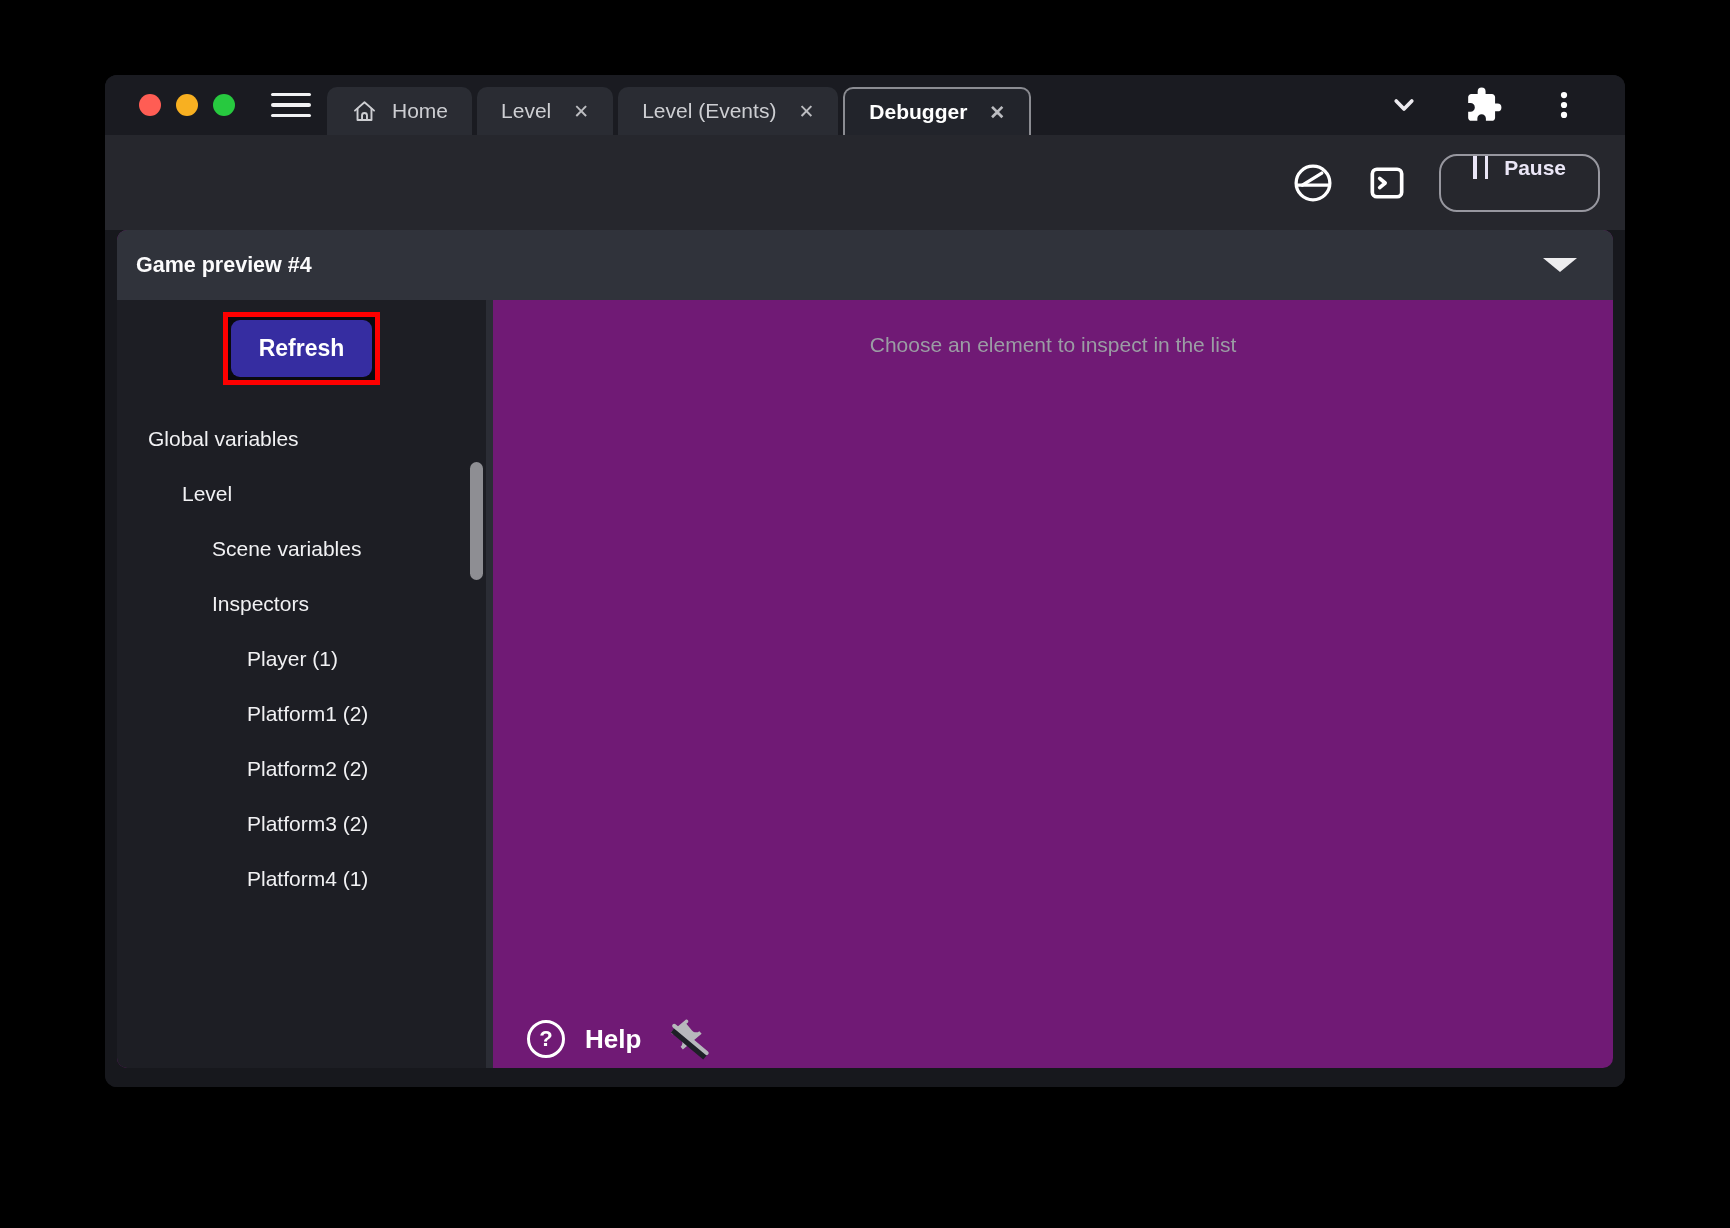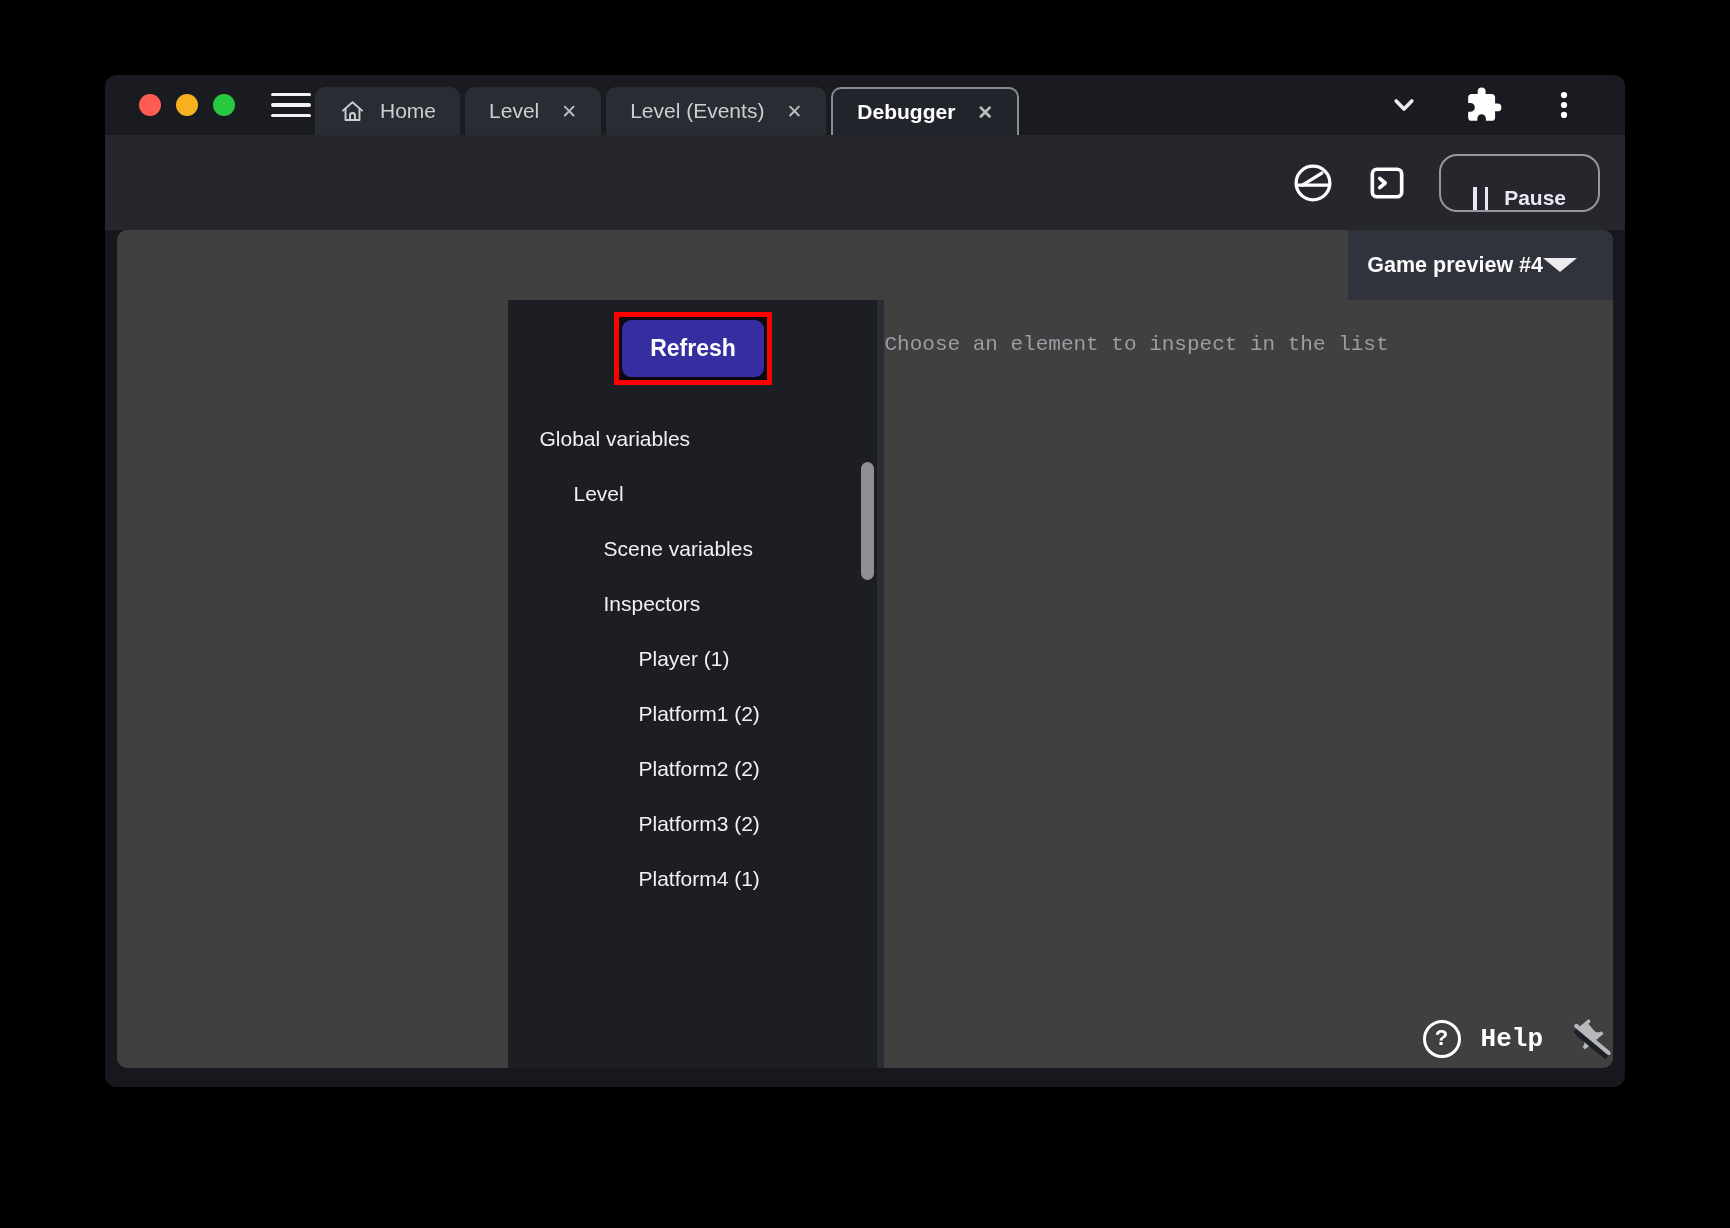--- a/index.html
+++ b/index.html
@@ -10,41 +10,41 @@
     background:#1a1b21; border-radius:12px; overflow:hidden;
     display:flex; flex-direction:column;
   }
 
   
   .tabbar { height:60px; flex:none; display:flex; align-items:center; padding-left:34px; background:#1a1b21; }
   .traffic { display:flex; gap:15px; align-items:center; }
   .traffic-dot { width:22px; height:22px; border-radius:50%; }
   .hamburger { margin-left:36px; width:40px; display:flex; flex-direction:column; gap:7px; cursor:pointer; }
   .hamburger span { display:block; height:3.5px; border-radius:2px; background:#f2f2f4; }
-  .tabs { margin-left:4px; align-self:flex-end; display:flex; gap:5px; height:48px; }
+  .tabs { margin-left:16px; align-self:flex-end; display:flex; gap:5px; height:48px; }
   .tab { display:flex; align-items:center; gap:14px; padding:0 24px; background:#2a2c33;
          border-radius:10px 10px 0 0; color:#cdced2; font-size:21px; cursor:pointer; }
   .tab .close { font-size:19px; color:#bcbdc1; margin-left:8px; }
   .tab.active { background:#22242b; border:2px solid #8b8c92; border-bottom:none; color:#fff; font-weight:bold; }
   .tabbar-right { margin-left:auto; display:flex; align-items:center; gap:44px; padding-right:44px; }
   .iconbtn { display:flex; align-items:center; justify-content:center; cursor:pointer; background:none; border:none; }
 
   
   .toolbar { height:95px; flex:none; background:#26272d; display:flex; align-items:center;
              justify-content:flex-end; gap:30px; padding-right:25px; }
-  .pause-btn { height:58px; display:flex; align-items:flex-end; gap:16px; padding:0 32px;
+  .pause-btn { height:58px; display:flex; align-items:flex-start; gap:16px; padding:0 32px;
                background:transparent; border:2px solid #97979f; border-radius:18px;
                color:#eae6f6; font-size:21px; font-weight:bold; cursor:pointer;
                font-family:"Liberation Sans", sans-serif; }
   .pause-glyph { display:flex; gap:8px; }
   .pause-glyph i { display:block; width:3.5px; height:23px; background:#eae6f6; }
 
   
   .backdrop { flex:1; min-height:0; background:#17181d; padding:0 12px 19px 12px; }
-  .panel { height:100%; background:#404040; border-radius:10px; overflow:hidden; display:flex; flex-direction:column;align-items:flex-end; }
+  .panel { height:100%; background:#701a75; border-radius:10px; overflow:hidden; display:flex; flex-direction:column; }
 
   .preview-header { height:70px; flex:none; background:#30333b; display:flex; align-items:center;
                     padding:0 36px 0 19px; cursor:pointer; }
   .preview-title { font-size:21.5px; font-weight:bold; color:#fbfbfc; }
   .caret-down { margin-left:auto; width:0; height:0;
                 border-left:17px solid transparent; border-right:17px solid transparent;
                 border-top:14px solid #ededef; cursor:pointer; }
 
   .content { flex:1; min-height:0; display:flex; }
 
@@ -58,21 +58,21 @@
   .refresh-btn { display:block; background:#362da1; color:#fff; border:none; border-radius:9px;
                  padding:15px 28px; font-size:23px; font-weight:bold; cursor:pointer;
                  font-family:"Liberation Sans", sans-serif; }
   .insp-list { list-style:none; margin-top:26px; }
   .insp-item { height:55px; display:flex; align-items:center; font-size:21px; color:#f1f1f3; cursor:pointer; }
   .lv1 { padding-left:31px; } .lv2 { padding-left:65px; } .lv3 { padding-left:95px; } .lv4 { padding-left:130px; }
   .scroll-thumb { position:absolute; right:3px; top:162px; width:13px; height:118px;
                   background:#8e8e93; border-radius:7px; cursor:pointer; }
 
   
-  .main { flex:1; display:flex; flex-direction:row;font-family:Liberation Mono, monospace; }
+  .main { flex:1; display:flex; flex-direction:column; }
   .empty-message { margin-top:33px; text-align:center; font-size:21px; color:#9b9da4; }
   .main-footer { margin-top:auto; display:flex; align-items:center; gap:20px; padding:0 0 8px 34px; }
   .help-circle { width:38px; height:38px; border:3px solid #fff; border-radius:50%;
                  display:flex; align-items:center; justify-content:center;
                  color:#fff; font-size:22px; font-weight:bold; cursor:pointer; }
   .help-label { font-size:26px; font-weight:bold; color:#fff; }
 
   svg { display:block; }
 </style>
 </head>

